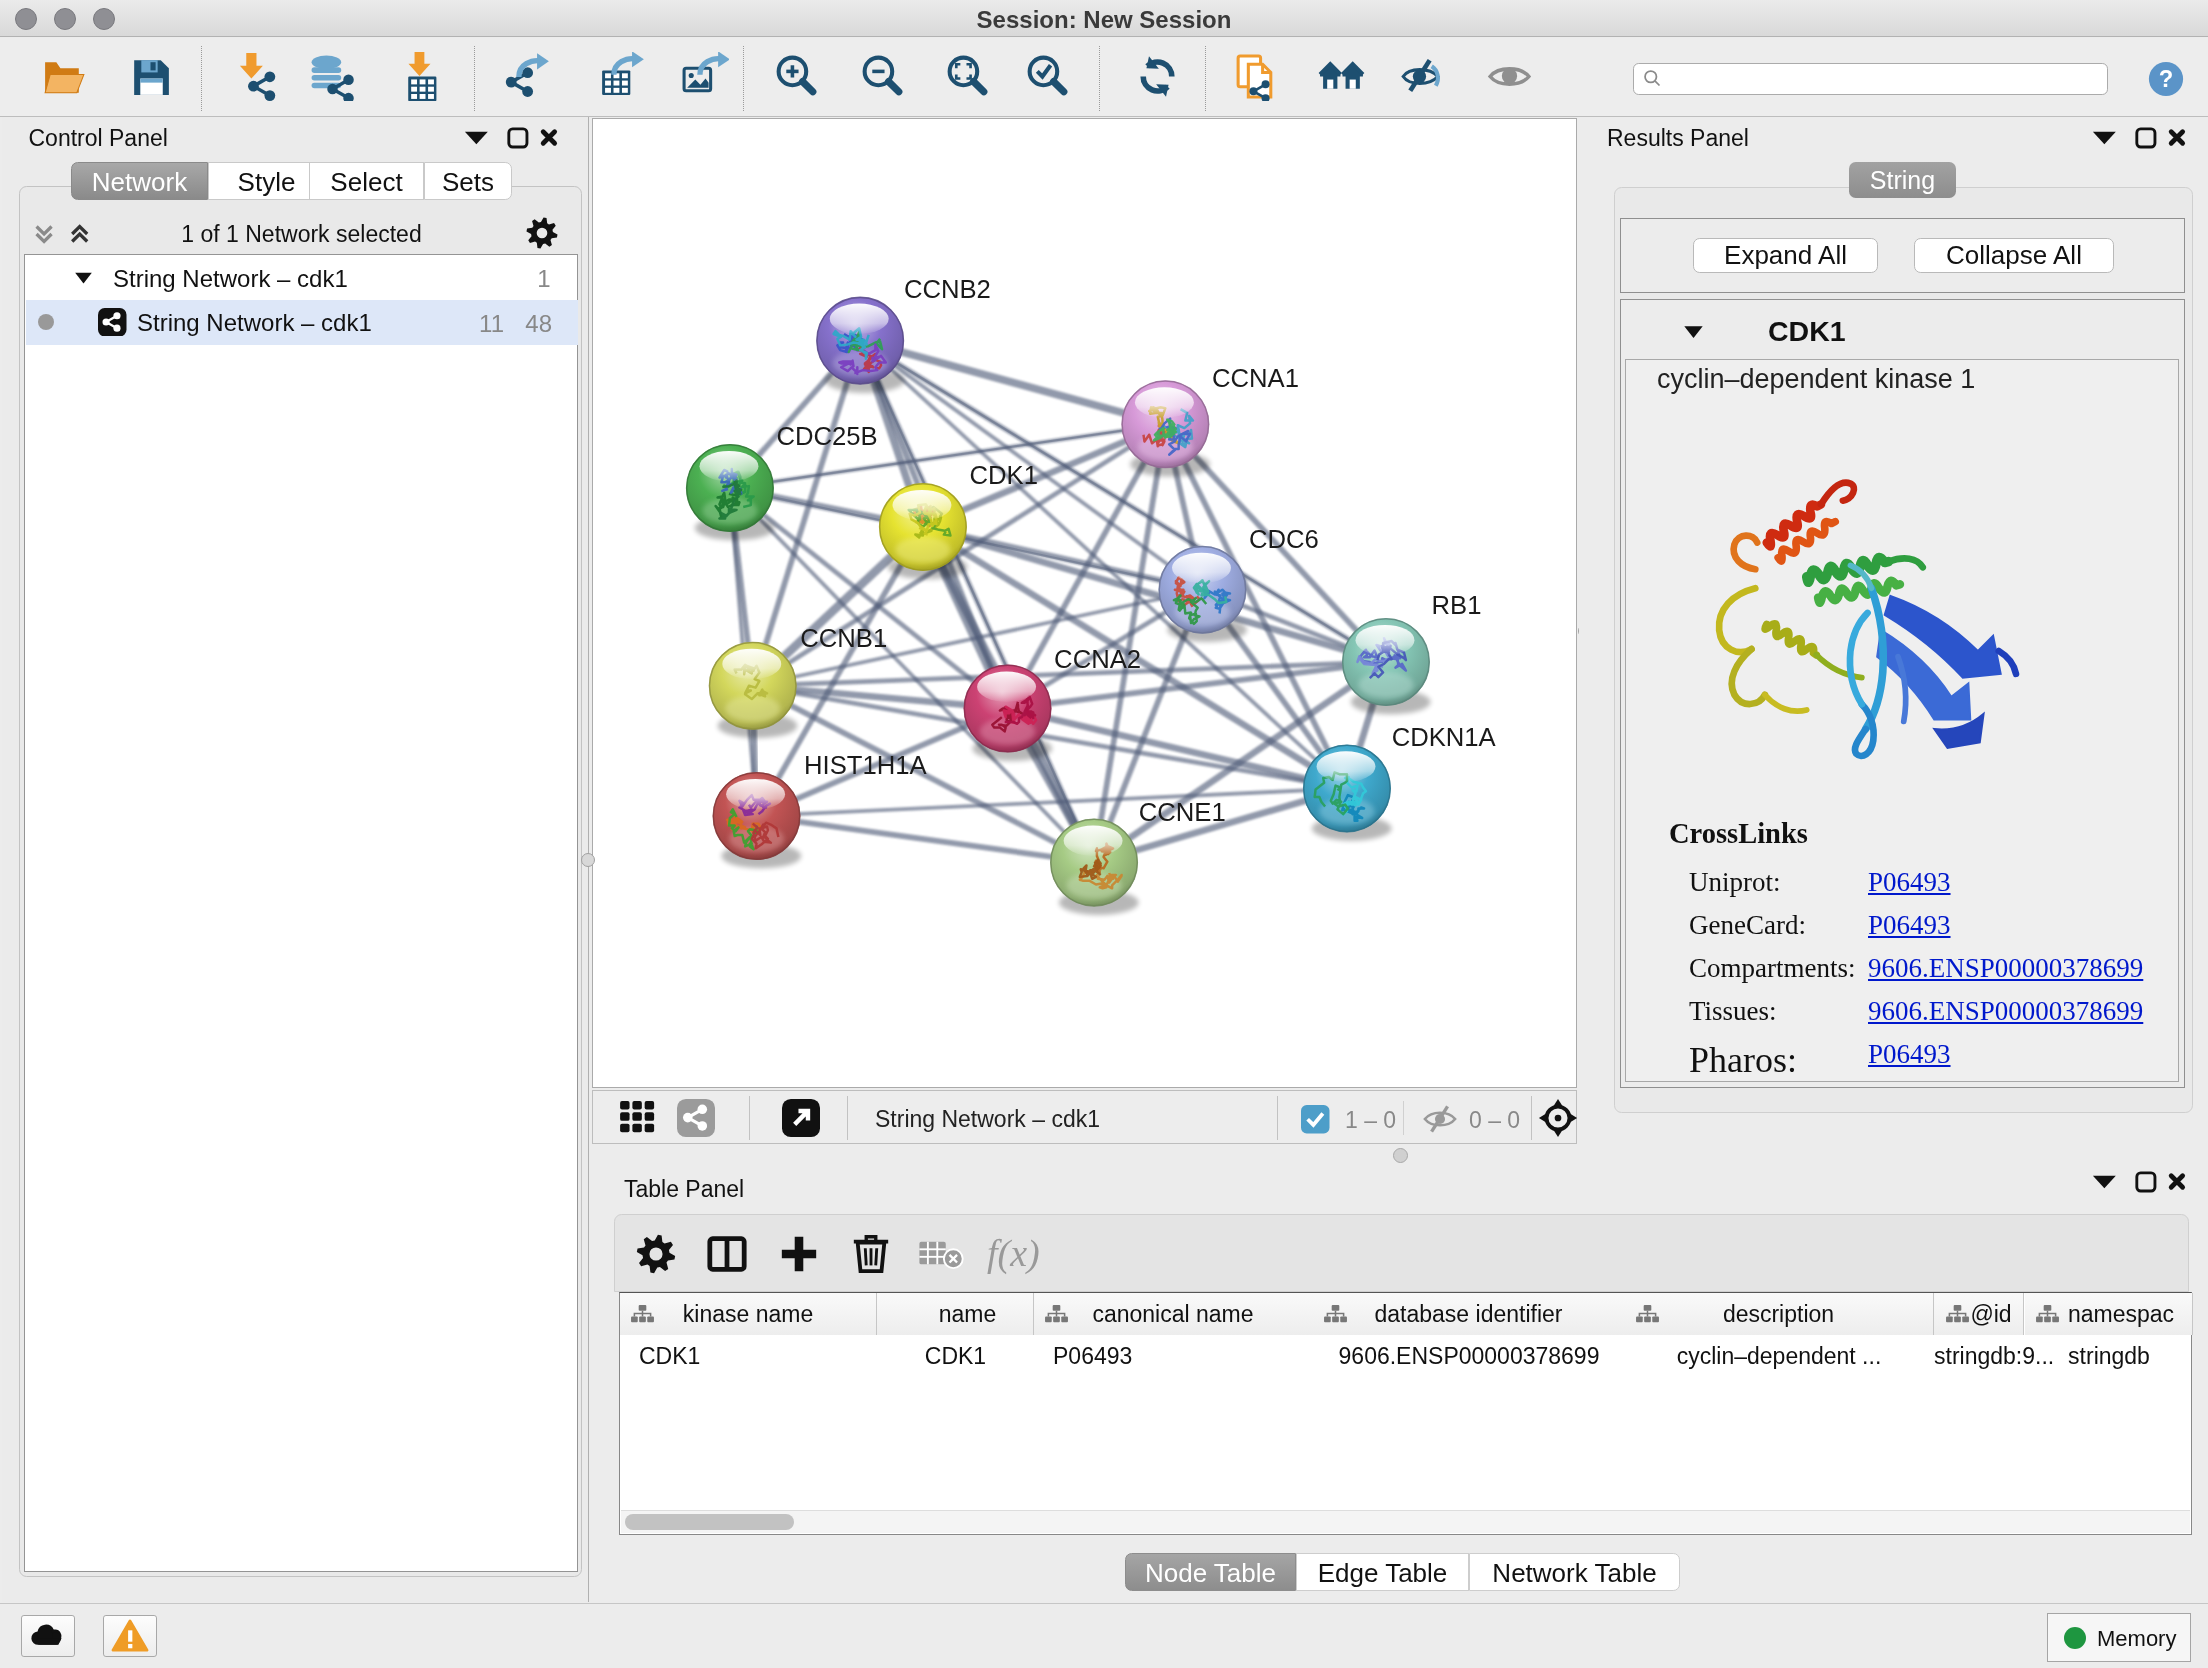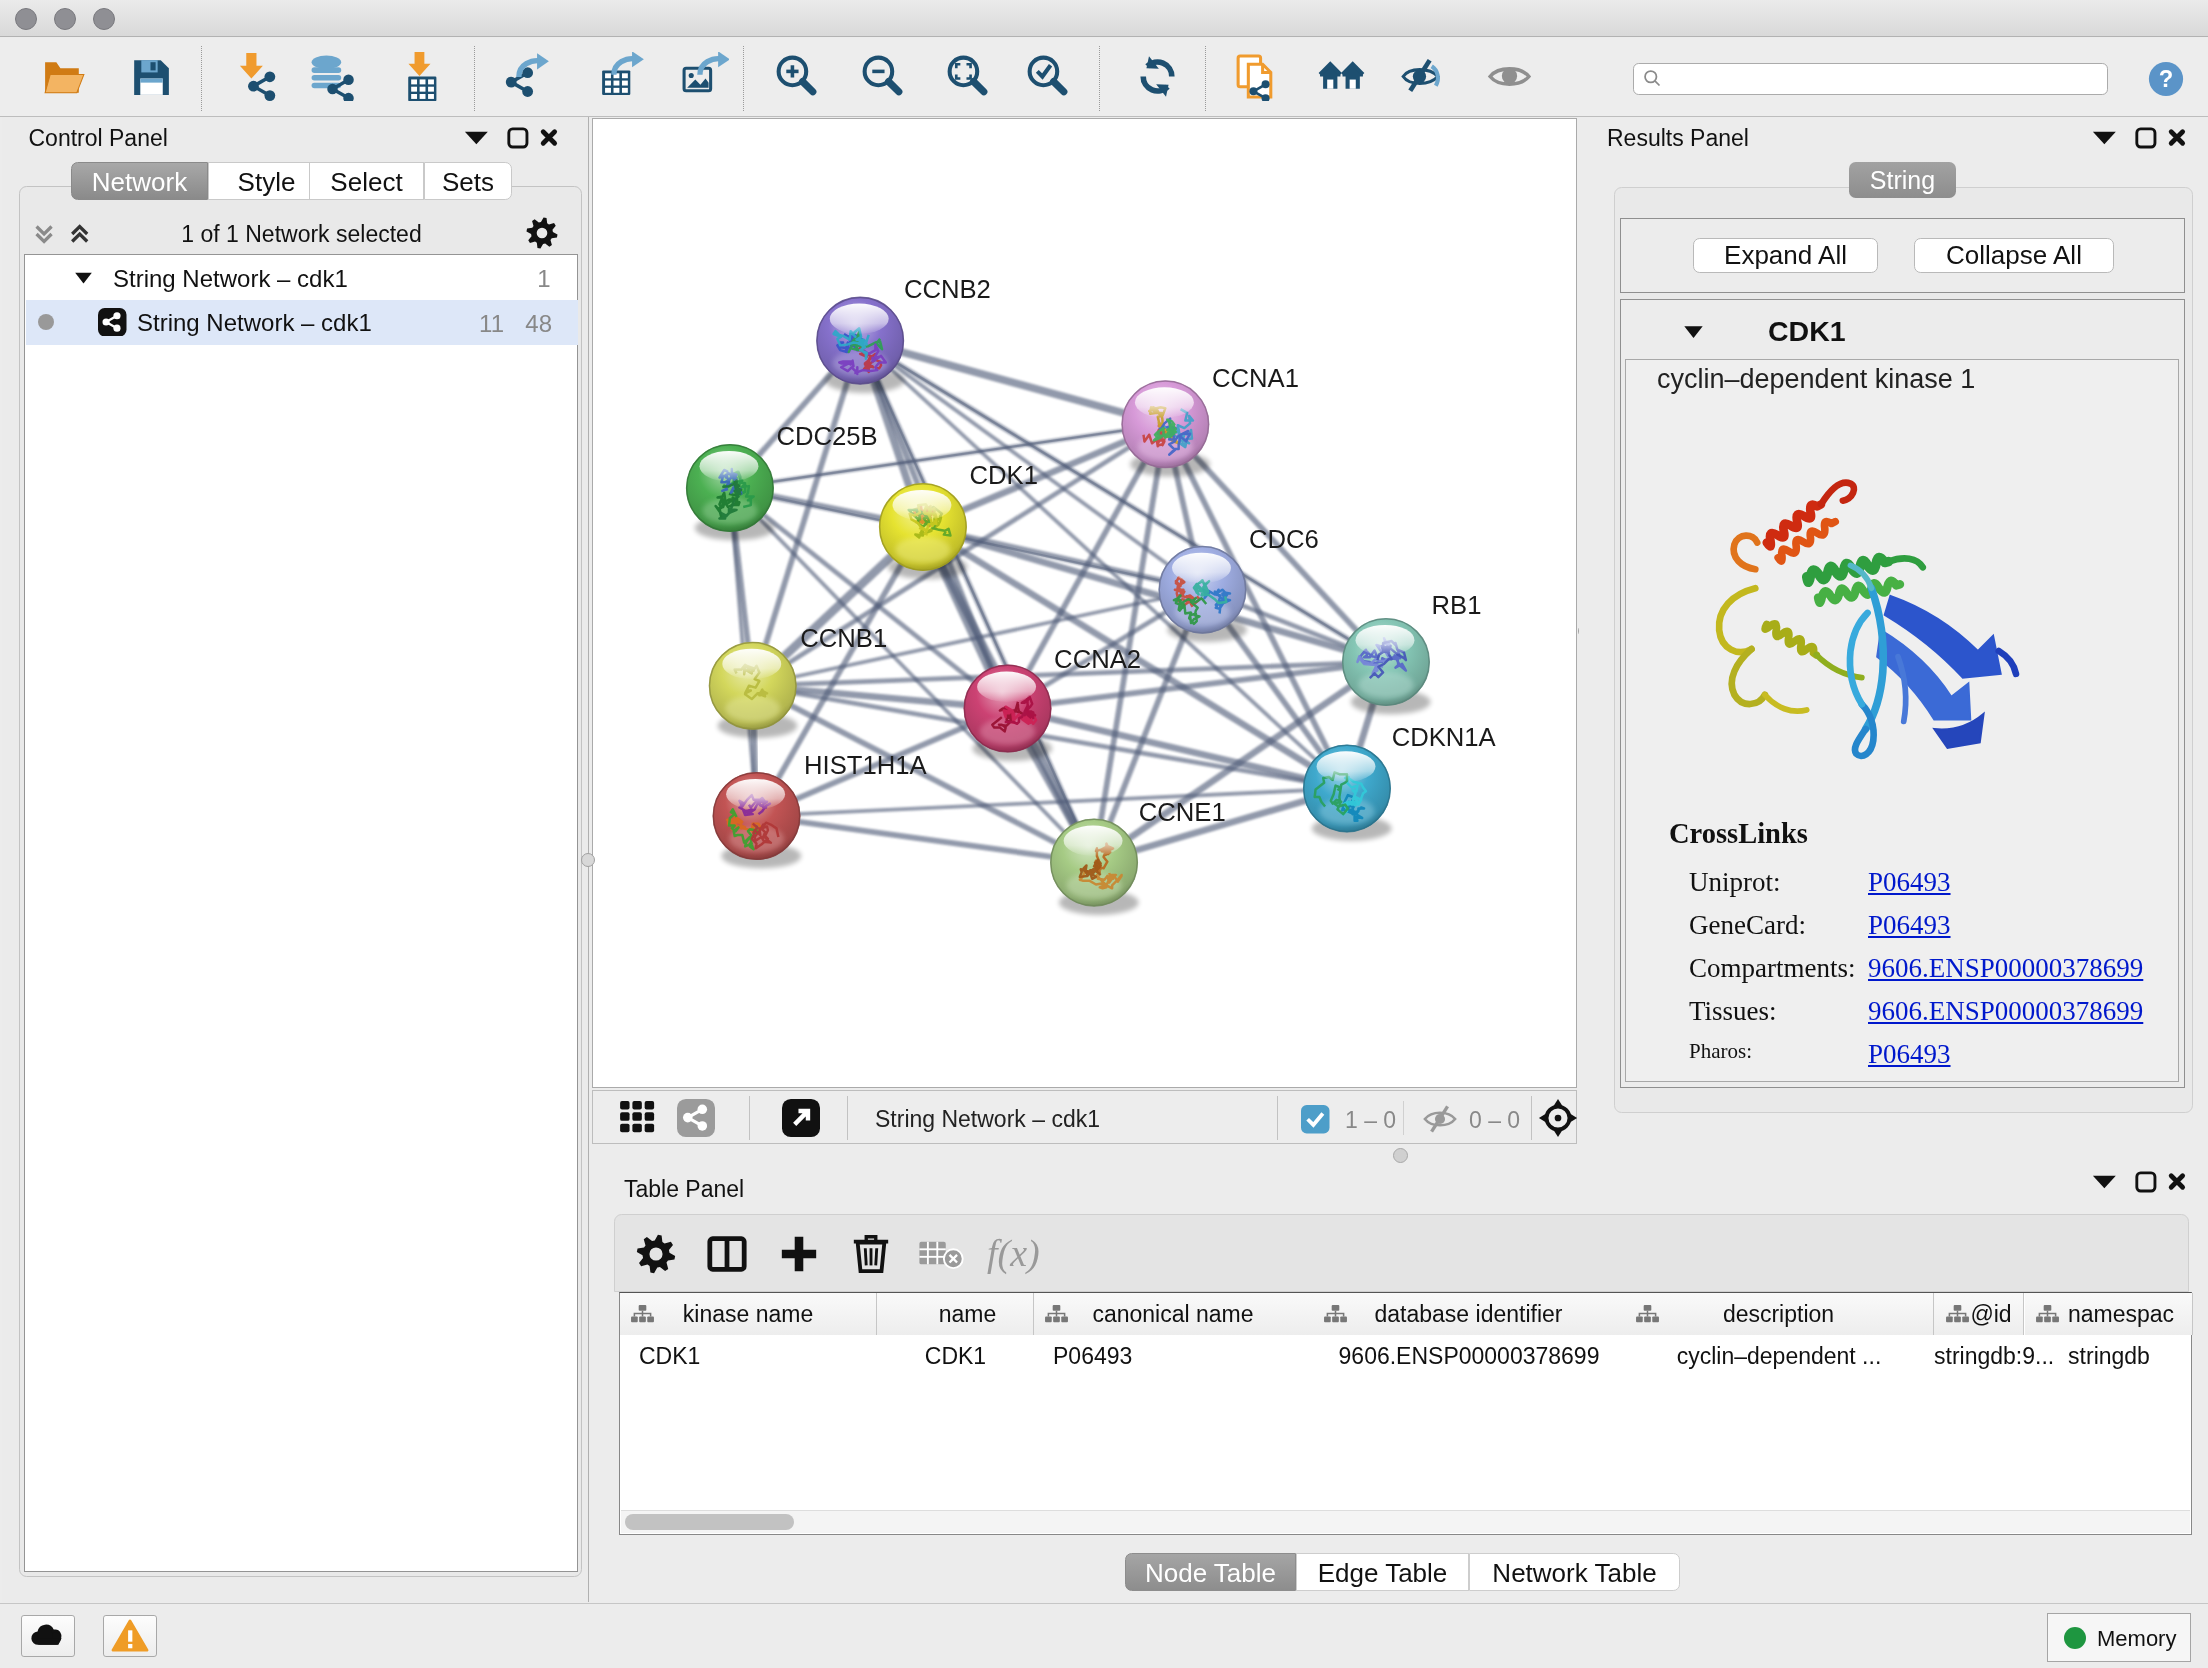--- a/index.html
+++ b/index.html
@@ -28,20 +28,21 @@
 .td{position:absolute;top:44px;font-size:23px;color:#111;height:38px;line-height:38px}
 .btab{position:absolute;top:0;height:38px;background:#fff;border:1px solid #cdcdcd;font-size:26px;line-height:38px;text-align:center;color:#111}
 #statusbar{position:absolute;left:0;top:1603px;width:2208px;height:66px;background:#ececec;border-top:1px solid #c6c6c6}
 .sbtn{position:absolute;top:1615px;width:54px;height:42px;background:linear-gradient(#fdfdfd,#ededed);border:1px solid #a8a8a8;border-radius:2.9px}
 .lnk{color:#0018cc;text-decoration:underline}
 </style></head><body>
 <div id="titlebar">
     <div class="light" style="left:15px"></div>
     <div class="light" style="left:54px"></div>
     <div class="light" style="left:93px"></div>
+    <div id="wintitle">Session: New Session</div>
   </div>
 <div id="toolbar"></div>
 <svg style="position:absolute;left:40px;top:52px" width="49" height="49" viewBox="0 0 48 48">
     <path d="M5 12 L5 40 L38 40 L38 16 L20 16 L16 10 L5 10 Z" fill="#d07b14"></path>
     <path d="M10 22 L43 22 L36 40 L5 40 Z" fill="#f3b462" stroke="#d07b14" stroke-width="1"></path>
   </svg>
 <svg style="position:absolute;left:126px;top:52px" width="49" height="49" viewBox="0 0 48 48">
     <path d="M8 8 L34 8 L42 16 L42 42 L8 42 Z" fill="#1d4f70"></path>
     <rect x="15" y="8" width="16" height="12" fill="#6ca6cd"></rect>
     <rect x="24" y="10" width="5" height="8" fill="#1d4f70"></rect>
@@ -613,21 +614,21 @@
   </svg>
 <div class="abs" style="left:1669px;top:818px;font-size:28.5px;font-weight:bold;color:#111;font-family:Liberation Serif, serif">CrossLinks</div>
 <div class="abs" style="left:1689px;top:867px;font-size:27px;color:#111;font-family:'Liberation Serif',serif">Uniprot:</div>
 <div class="abs" style="left:1868px;top:867px;font-size:27px;font-family:'Liberation Serif',serif"><span class="lnk">P06493</span></div>
 <div class="abs" style="left:1689px;top:910px;font-size:27px;color:#111;font-family:'Liberation Serif',serif">GeneCard:</div>
 <div class="abs" style="left:1868px;top:910px;font-size:27px;font-family:'Liberation Serif',serif"><span class="lnk">P06493</span></div>
 <div class="abs" style="left:1689px;top:953px;font-size:27px;color:#111;font-family:'Liberation Serif',serif">Compartments:</div>
 <div class="abs" style="left:1868px;top:953px;font-size:27px;font-family:'Liberation Serif',serif"><span class="lnk">9606.ENSP00000378699</span></div>
 <div class="abs" style="left:1689px;top:996px;font-size:27px;color:#111;font-family:'Liberation Serif',serif">Tissues:</div>
 <div class="abs" style="left:1868px;top:996px;font-size:27px;font-family:'Liberation Serif',serif"><span class="lnk">9606.ENSP00000378699</span></div>
-<div class="abs" style="left:1689px;top:1039px;font-size:21px;color:#111;font-family:'Liberation Serif',serif">Pharos:</div>
+<div class="abs" style="left:1689px;top:1039px;font-size:36px;color:#111;font-family:'Liberation Serif',serif">Pharos:</div>
 <div class="abs" style="left:1868px;top:1039px;font-size:27px;font-family:'Liberation Serif',serif"><span class="lnk">P06493</span></div>
 <div id="tablepanel">
     <div class="abs panelhdr" style="left:27px;top:7.6px">Table Panel</div>
   </div>
 <div class="abs" style="left:2091px;top:1169px"><svg width="105" height="25" viewBox="0 0 110 26">
       <path d="M2 7 L26 7 L14 20 Z" fill="#111"></path>
       <rect x="48" y="4" width="19" height="19" rx="4" fill="none" stroke="#111" stroke-width="3"></rect>
       <path d="M84 7 L96 19 M96 7 L84 19" stroke="#111" stroke-width="5" stroke-linecap="round"></path>
     </svg></div>
 <div id="tptoolbar"></div>

